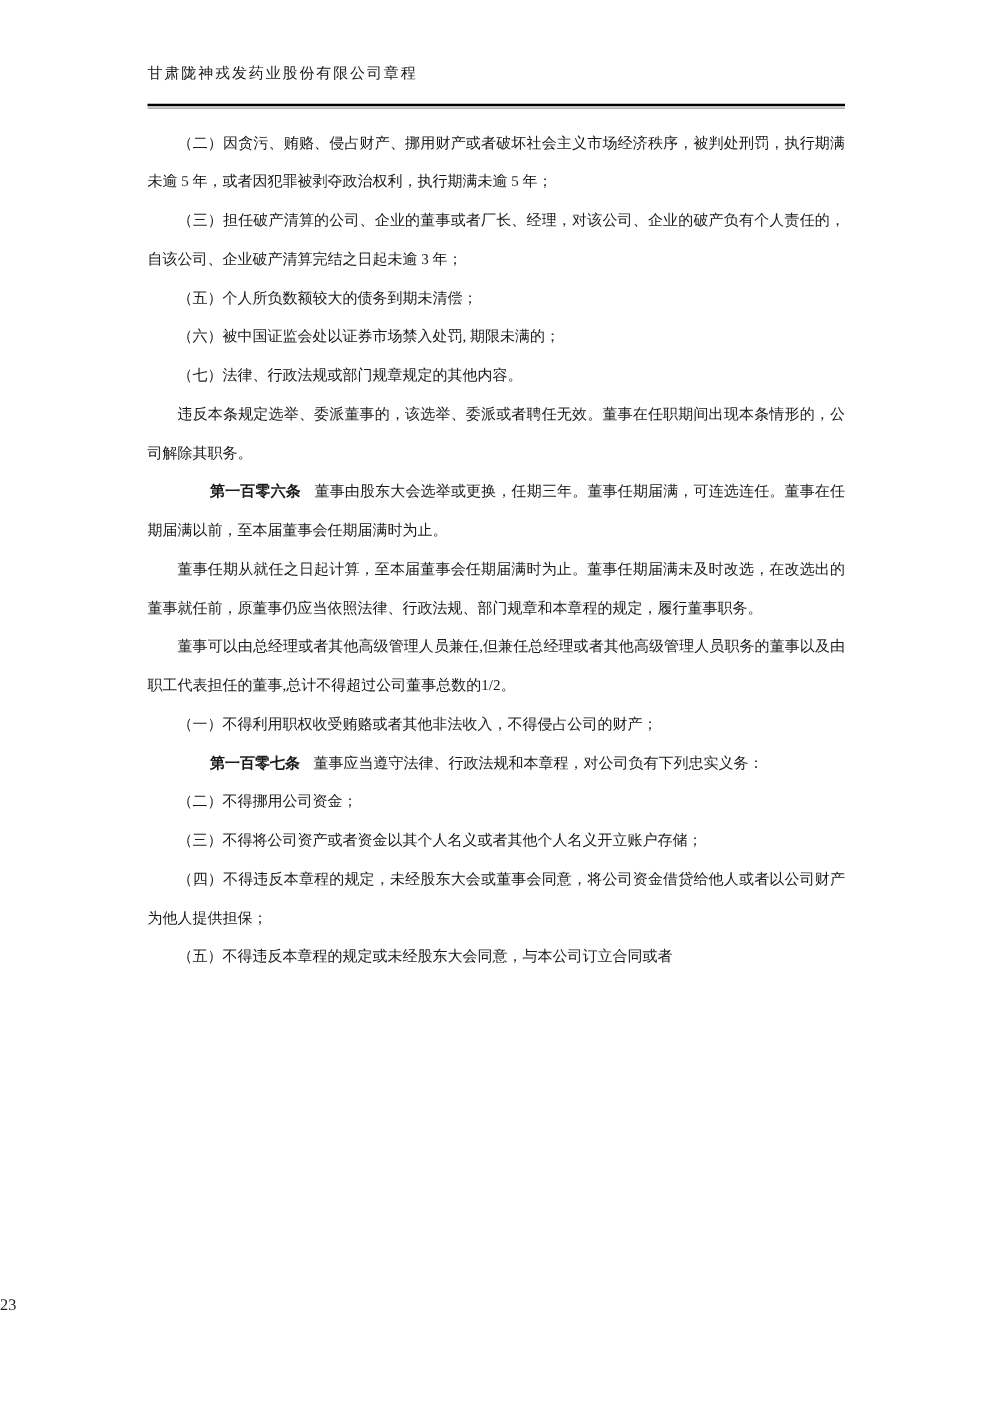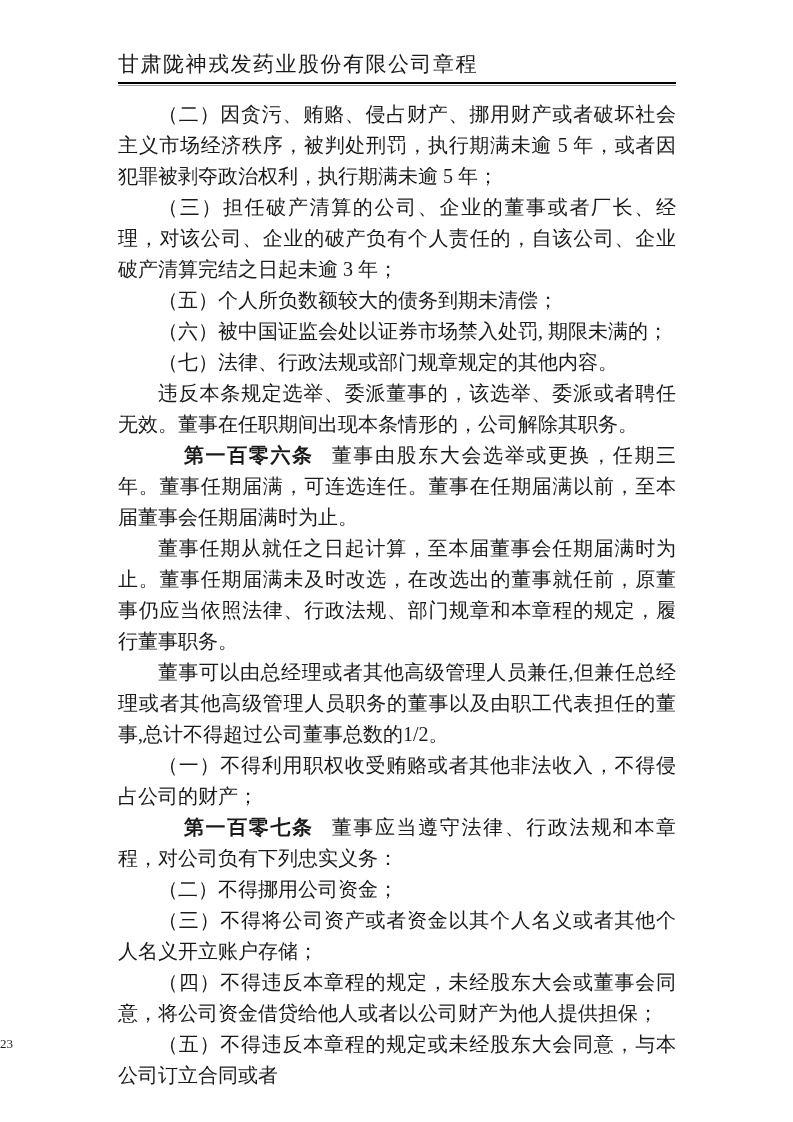--- a/index.html
+++ b/index.html
@@ -17,37 +17,37 @@
     overflow: hidden;
   }
   .page-header {
     position: absolute;
     left: 118px;
     width: 558px;
     top: 50px;
   }
   .header-title {
     display: block;
-    font-size: 21px;
+    font-size: 12px;
     letter-spacing: 1.5px;
     color: #1a1a1a;
-    padding-bottom: 4px;
+    padding-bottom: 16px;
   }
   .header-rule {
     border-top: 2px solid #000000;
     border-bottom: 1px solid #9a9a9a;
     height: 1px;
     width: 100%;
   }
   .doc-body {
     position: absolute;
     left: 118px;
     width: 558px;
     top: 99px;
-    font-size: 20px;
+    font-size: 12px;
     line-height: 31px;
     text-align: justify;
   }
   .para {
     margin: 0;
     text-indent: 2em;
   }
   .term {
     font-weight: bold;
     margin-right: 0.9em;

